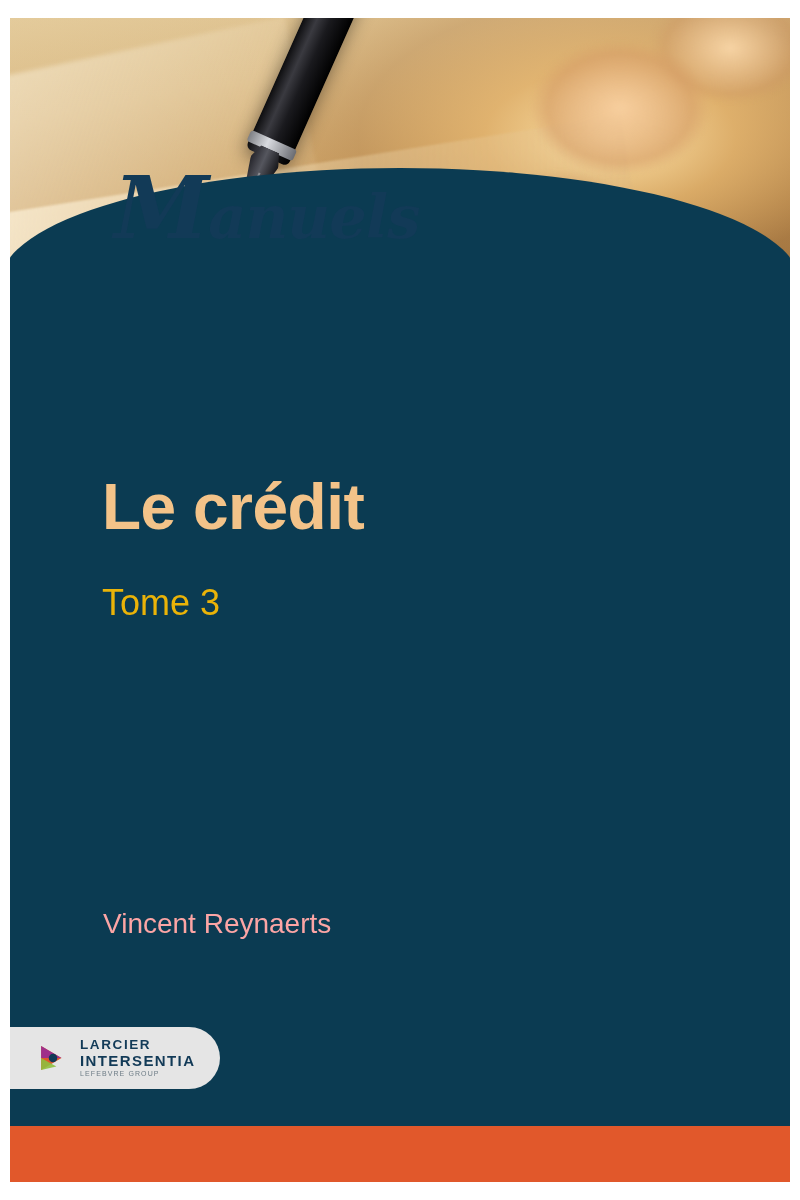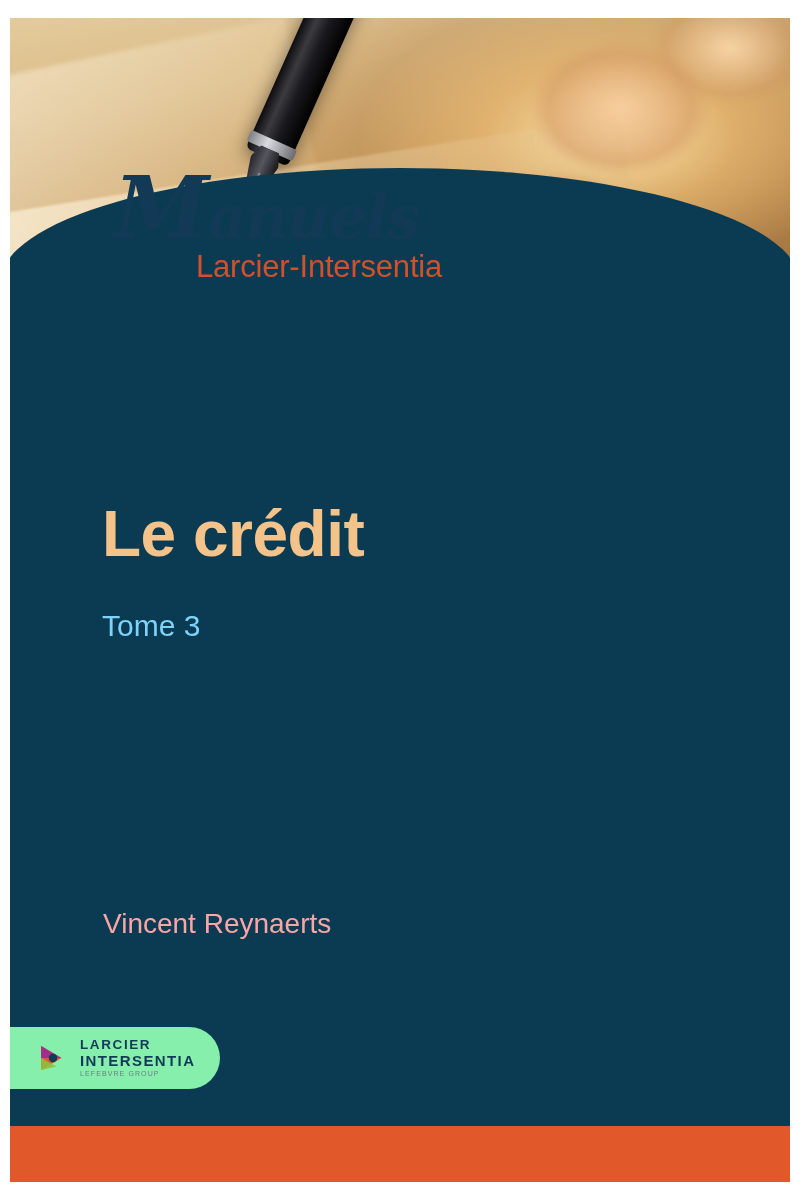--- a/index.html
+++ b/index.html
@@ -187,59 +187,58 @@
     letter-spacing: -0.2px;
   }
 
   
   .titleblock {
     position: absolute;
     left: 92px;
     top: 455px;
     width: 640px;
     z-index: 6;
-    margin-top: 27px;
   }
   .title-main {
     font-size: 64px;
     font-weight: 700;
     color: #f3c389;
     line-height: 1.08;
     letter-spacing: -0.5px;
   }
   .subtitle {
     margin-top: 18px;
     font-size: 37px;
     color: #f3c389;
     line-height: 1.18;
     font-weight: 400;
   }
   .tome {
     margin-top: 40px;
-    font-size: 30px;
-    color: #7dd3fc;
+    font-size: 36px;
+    color: #eab308;
     font-weight: 400;
   }
   .author {
     position: absolute;
     left: 93px;
     top: 890px;
     font-size: 28px;
     color: #fca5a5;
     z-index: 6;
   }
 
   
   .badge {
     position: absolute;
     left: 0;
     bottom: 93px;
     width: 210px;
     height: 62px;
-    background: #86efac;
+    background: #e5e5e5;
     border-radius: 0 31px 31px 0;
     display: flex;
     align-items: center;
     z-index: 7;
   }
   .badge .mark {
     width: 34px;
     height: 34px;
     margin-left: 26px;
     margin-right: 10px;
@@ -295,21 +294,20 @@
       <div class="nib"></div>
       <div class="slit"></div>
     </div>
   </div>
 
   <div class="curve"></div>
   <div class="curve-fill"></div>
 
   <div class="collection">
     <div class="manuels"><span class="cap">M</span><span>anuels</span></div>
-    <div class="sub">Larcier-Intersentia</div>
   </div>
 
   <div class="titleblock">
     <div class="title-main">Le crédit</div>
     <div class="tome">Tome 3</div>
   </div>
 
   <div class="author">Vincent Reynaerts</div>
 
   <div class="badge">

